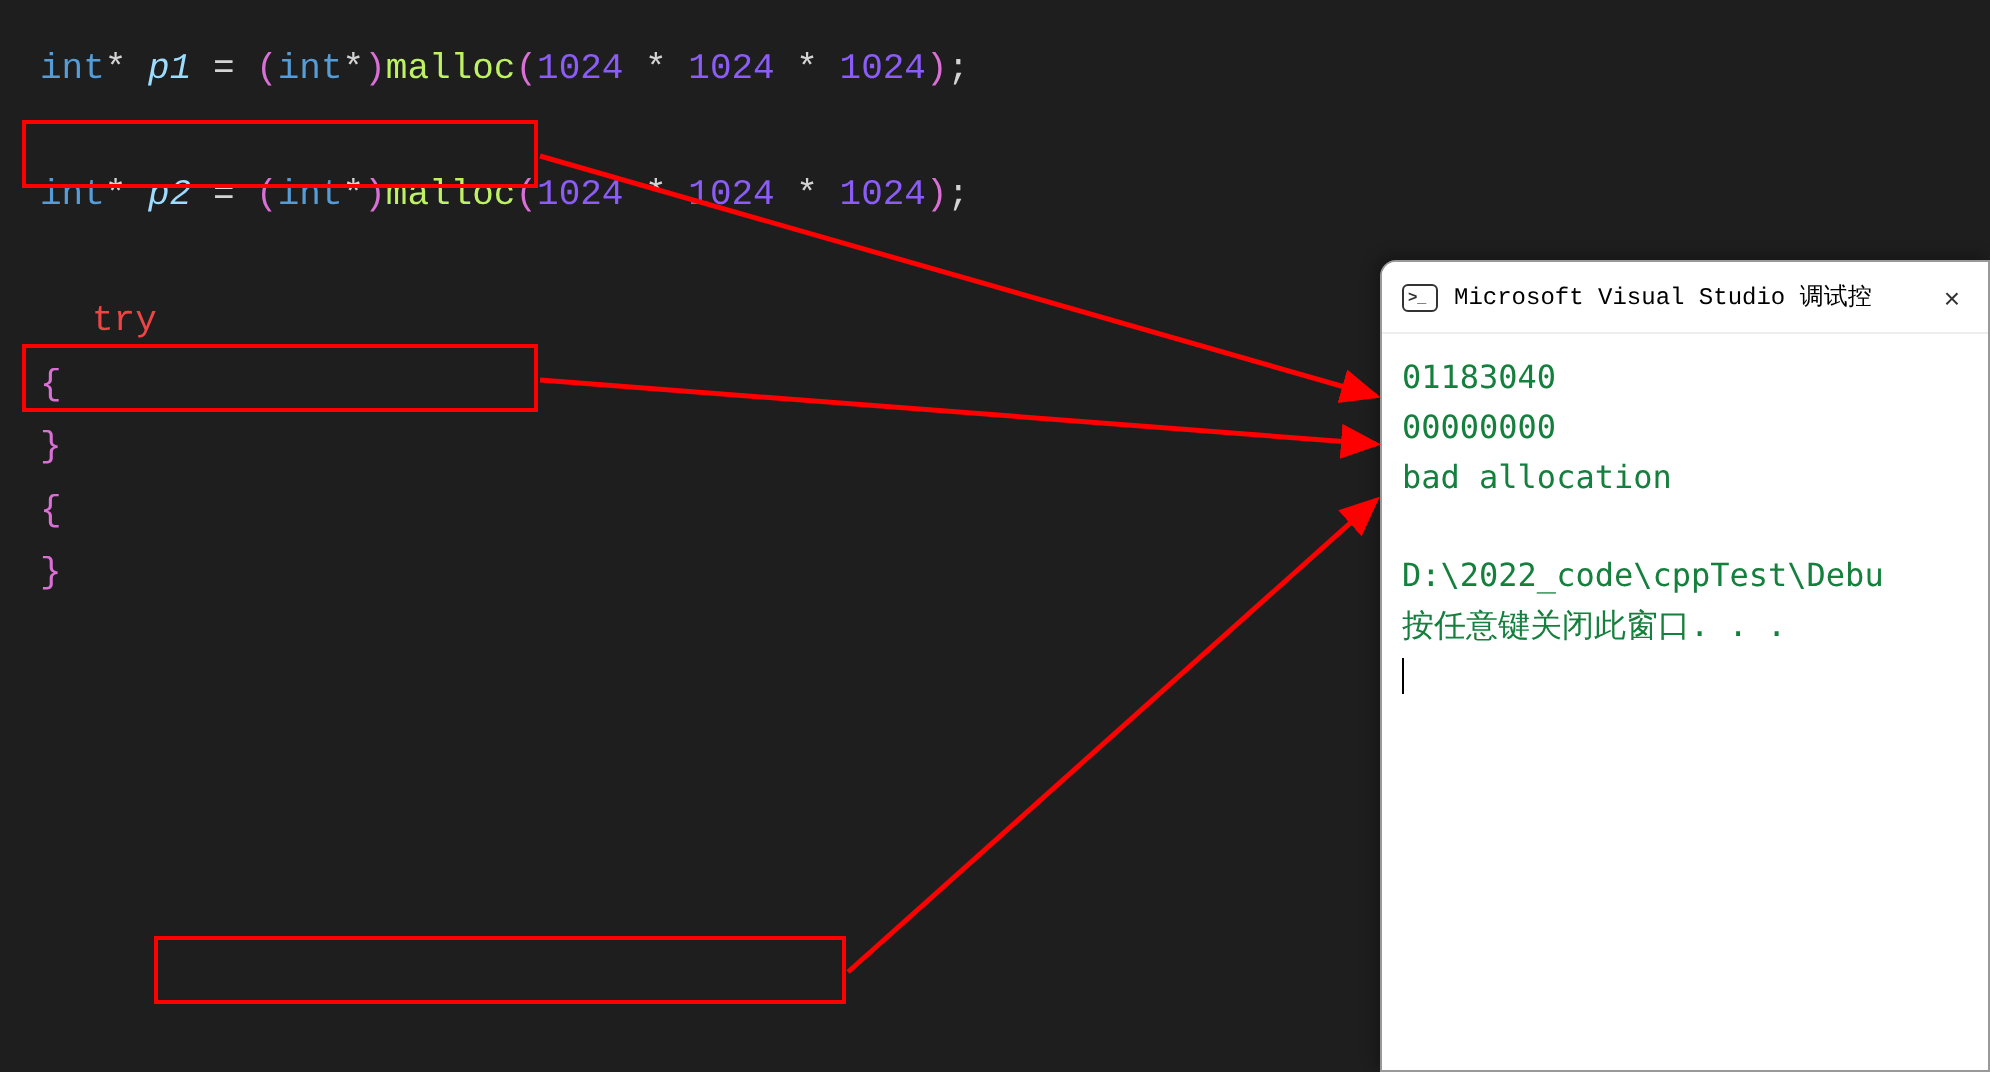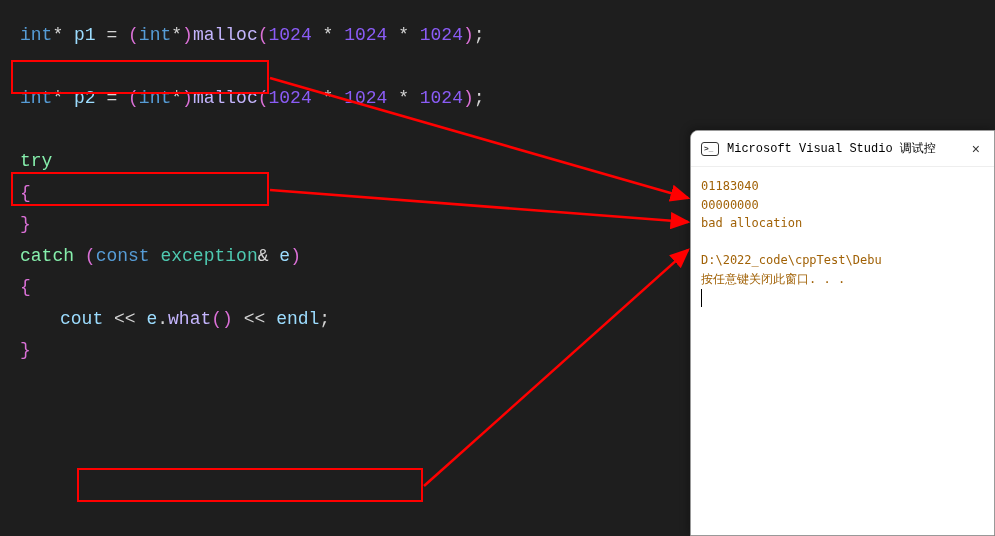--- a/index.html
+++ b/index.html
@@ -15,24 +15,24 @@
     .code-area {
       padding: 20px;
       line-height: 1.75;
       color: #d4d4d4;
     }
     .code-line {
       white-space: pre;
       position: relative;
     }
     .kw-type { color: #569cd6; }
-    .kw-ctrl { color: #86efac; }
+    .kw-ctrl { color: #ef4444; margin-left: 26px; }
     .punct { color: #d4d4d4; }
-    .ident { color: #9cdcfe; }
-    .func { color: #c4b5fd; }
+    .ident { color: #9cdcfe; font-style: italic; }
+    .func { color: #bef264; }
     .num { color: #8b5cf6; }
     .classname { color: #4ec9b0; }
     .brace { color: #da70d6; }
     .op { color: #d4d4d4; }
     .indent { display: inline-block; width: 40px; }
     
     .highlight-box {
       position: absolute;
       border: 2px solid #ff0000;
       pointer-events: none;
@@ -86,22 +86,22 @@
     }
     .console-close {
       font-size: 14px;
       color: #333;
       padding: 0 4px;
       cursor: pointer;
     }
     .console-body {
       padding: 10px;
       font-family: Consolas, 'NSimSun', monospace;
-      font-size: 12px;
-      color: #a16207;
+      font-size: 16px;
+      color: #15803d;
       line-height: 1.55;
       white-space: pre;
     }
     .cursor {
       display: inline-block;
       width: 1px;
       height: 18px;
       background: #000;
       vertical-align: text-bottom;
     }
@@ -116,23 +116,21 @@
 <body>
 
 <div class="code-area">
   <div class="code-line"><span class="kw-type">int</span><span class="punct">*</span> <span class="ident">p1</span><span class="op"> = </span><span class="brace">(</span><span class="kw-type">int</span><span class="punct">*</span><span class="brace">)</span><span class="func">malloc</span><span class="brace">(</span><span class="num">1024</span><span class="op"> * </span><span class="num">1024</span><span class="op"> * </span><span class="num">1024</span><span class="brace">)</span><span class="punct">;</span></div>
   <div class="code-line">&nbsp;</div>
   <div class="code-line"><span class="kw-type">int</span><span class="punct">*</span> <span class="ident">p2</span><span class="op"> = </span><span class="brace">(</span><span class="kw-type">int</span><span class="punct">*</span><span class="brace">)</span><span class="func">malloc</span><span class="brace">(</span><span class="num">1024</span><span class="op"> * </span><span class="num">1024</span><span class="op"> * </span><span class="num">1024</span><span class="brace">)</span><span class="punct">;</span></div>
   <div class="code-line">&nbsp;</div>
   <div class="code-line"><span class="kw-ctrl">try</span></div>
   <div class="code-line"><span class="brace">{</span></div>
   <div class="code-line"><span class="brace">}</span></div>
-  <div class="code-line"><span class="kw-ctrl">catch</span><span> </span><span class="brace">(</span><span class="kw-type">const</span><span> </span><span class="classname">exception</span><span class="punct">&amp;</span><span> </span><span class="ident">e</span><span class="brace">)</span></div>
   <div class="code-line"><span class="brace">{</span></div>
-  <div class="code-line"><span class="indent"></span><span class="ident">cout</span><span class="op"> &lt;&lt; </span><span class="ident">e</span><span class="punct">.</span><span class="func">what</span><span class="brace">(</span><span class="brace">)</span><span class="op"> &lt;&lt; </span><span class="ident">endl</span><span class="punct">;</span></div>
   <div class="code-line"><span class="brace">}</span></div>
 </div>
 
 <div class="highlight-box box1"></div>
 <div class="highlight-box box2"></div>
 <div class="highlight-box box3"></div>
 
 <div class="console-window">
   <div class="console-titlebar">
     <span class="console-icon">&gt;_</span>

